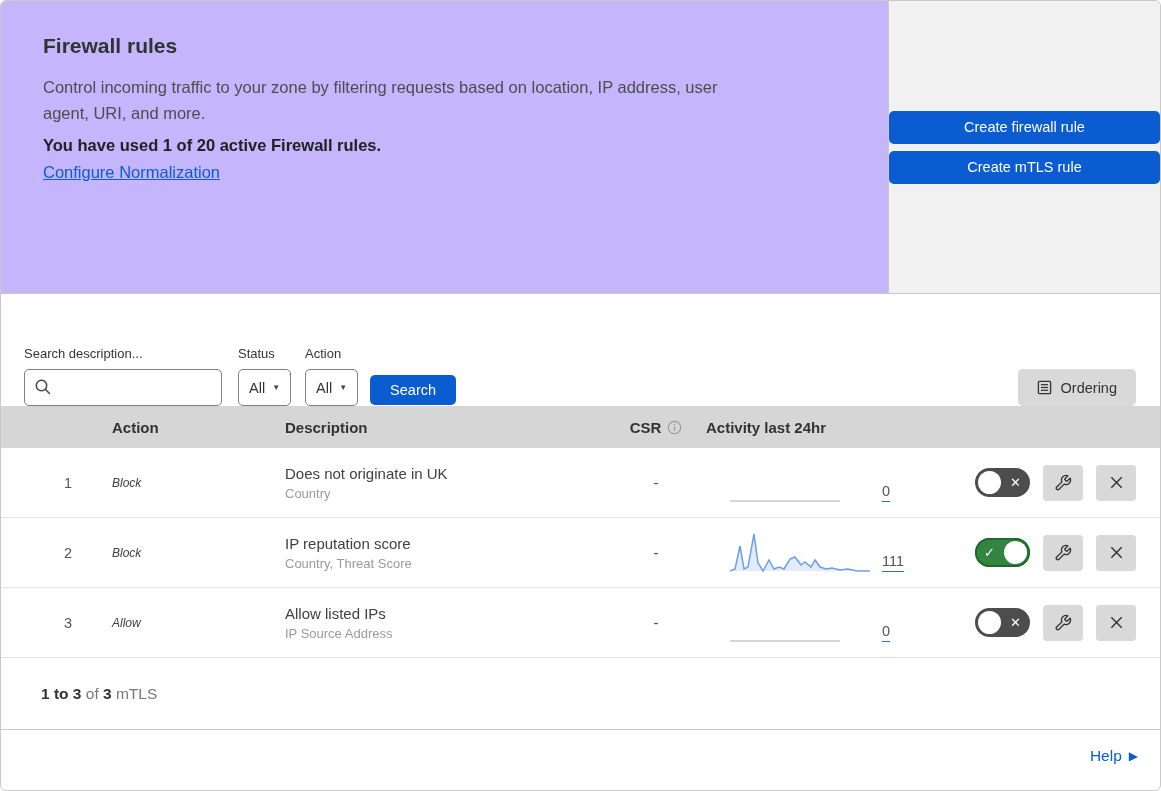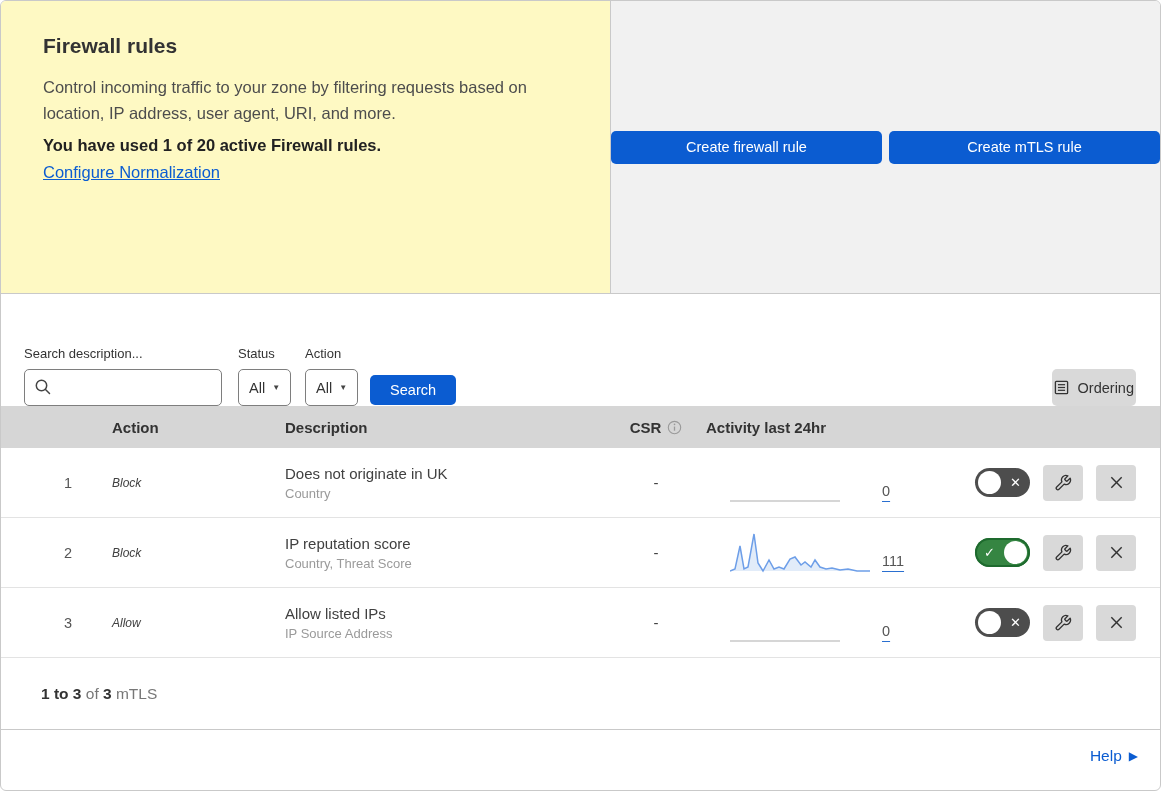--- a/index.html
+++ b/index.html
@@ -5,42 +5,42 @@
   :root{
     --blue:#0b5cd1; --panel-gray:#f1f1f1; --header-gray:#d6d6d6; --btn-gray:#d9d9d9;
     --toggle-on:#358542; --toggle-off:#4d4d4d; --spark:#6d9ee8; --border:#c9c9c9;
   }
   *{box-sizing:border-box; margin:0; padding:0;}
   body{font-family:"Liberation Sans","DejaVu Sans",sans-serif; background:#fff; color:#333;}
   .app{width:1161px; height:791px; border:1px solid var(--border); border-radius:6px; overflow:hidden; background:#fff;}
 
   
   .top{display:flex; height:293px; border-bottom:1px solid var(--border);}
-  .top-left{width:909px; padding:33px 60px 0 42px; background:#fef9c3; border-right:1px solid var(--border);}
+  .top-left{width:909px; padding:33px 60px 0 42px; background:#c4b5fd; border-right:1px solid var(--border);}
   .page-title{font-size:21px; font-weight:600; color:#333; margin-bottom:16px;}
   .page-desc{font-size:16.5px; line-height:1.6; color:#4d4d4d; max-width:710px;}
   .usage-line{margin-top:9px; font-size:16.5px; font-weight:bold; color:#222;}
   .norm-line{margin-top:26px; font-size:16.5px; color:#4d4d4d;}
   .norm-line b{color:#222;}
   .norm-link{display:inline-block; margin-top:8px; font-size:16.5px; color:var(--blue); text-decoration:underline; cursor:pointer;}
-  .top-right{flex:1; background:var(--panel-gray); display:flex; align-items:center; justify-content:flex-start; gap:7px;}
+  .top-right{flex:1; background:var(--panel-gray); display:flex; flex-direction:column; align-items:center; justify-content:center; gap:7px;}
   .btn-primary{width:271px; height:33px; background:var(--blue); color:#fff; border:none; border-radius:5px; font-size:14.5px; font-family:inherit; cursor:pointer;}
 
   
   .filter-bar{display:flex; align-items:flex-end; padding:18px 24px 0 23px; height:112px;}
   .field{display:flex; flex-direction:column;justify-content:flex-end;}
   .field-label{font-size:13px; color:#333; margin-bottom:8px;}
   .search-box{position:relative; width:198px;}
   .search-box input{width:198px; height:37px; border:1px solid #7e7e7e; border-radius:5px; padding:0 10px 0 34px; font-size:14px; font-family:inherit; background:#fff;}
   .search-glyph{position:absolute; left:10px; top:9px; width:18px; height:18px;}
   .select{height:37px; border:1px solid #7e7e7e; border-radius:5px; background:#fff; display:flex; align-items:center; gap:7px; padding:0 10px; font-size:14.5px; color:#333; cursor:pointer;}
   .ml16{margin-left:16px;} .ml14{margin-left:14px;}
   .caret{font-size:8px; color:#444;}
   .btn-search{margin-left:12px; margin-bottom:1px; height:30px; padding:0 20px; background:var(--blue); color:#fff; border:none; border-radius:5px; font-size:14.5px; font-family:inherit; cursor:pointer;}
-  .btn-ordering{margin-left:auto; height:37px; padding:0 2px; background:var(--btn-gray); border:none; border-radius:5px; font-size:14.5px; color:#333; font-family:inherit; display:flex; align-items:center; gap:9px; cursor:pointer;}
+  .btn-ordering{margin-left:auto; height:37px; padding:0 19px; background:var(--btn-gray); border:none; border-radius:5px; font-size:14.5px; color:#333; font-family:inherit; display:flex; align-items:center; gap:9px; cursor:pointer;}
 
   
   .grid{display:grid; grid-template-columns:88px 173px 321px 100px 236px 1fr; align-items:center; padding-left:23px;}
   .thead{height:42px; background:var(--header-gray); font-size:15px; font-weight:600; color:#333;}
   .th-csr{justify-self:center; display:flex; align-items:center; gap:6px;}
   .trow{height:70px; border-bottom:1px solid #e3e3e3; background:#fff;}
   .cell-num{justify-self:center; font-size:14.5px; color:#555;}
   .cell-action{font-size:12px; color:#404040;font-style:italic;}
   .cell-desc .d1{font-size:15px; color:#404040; margin-bottom:4px;}
   .cell-desc .d2{font-size:13px; color:#9a9a9a;}

